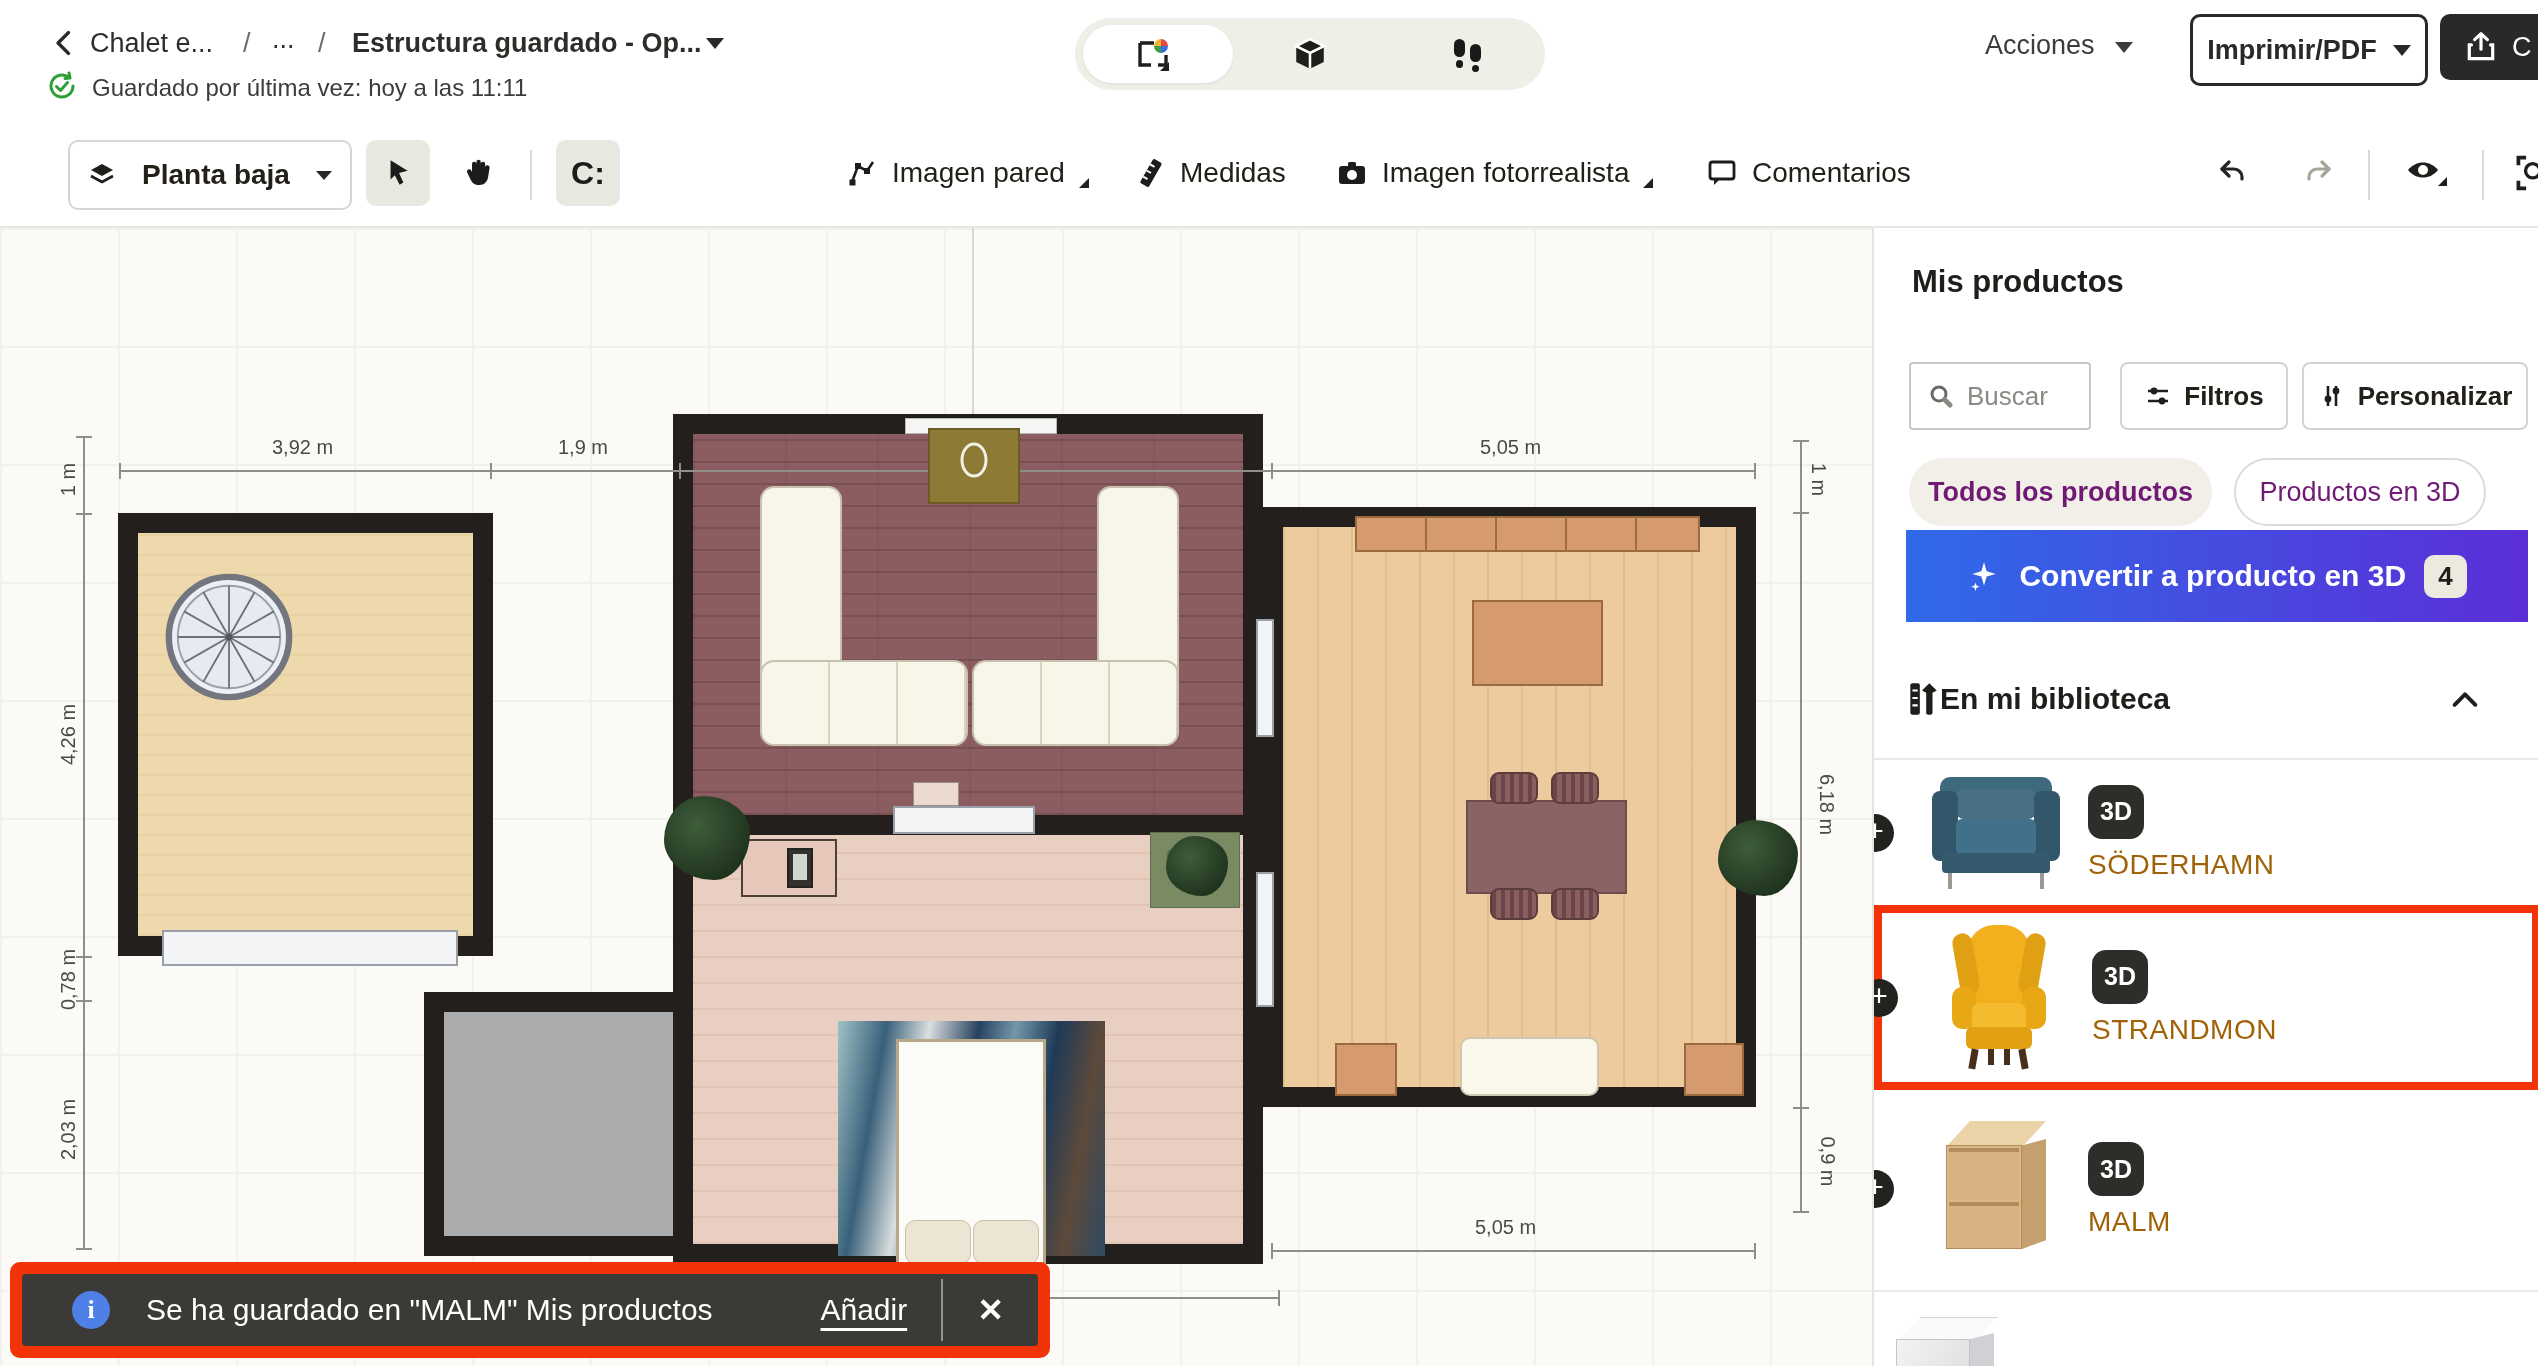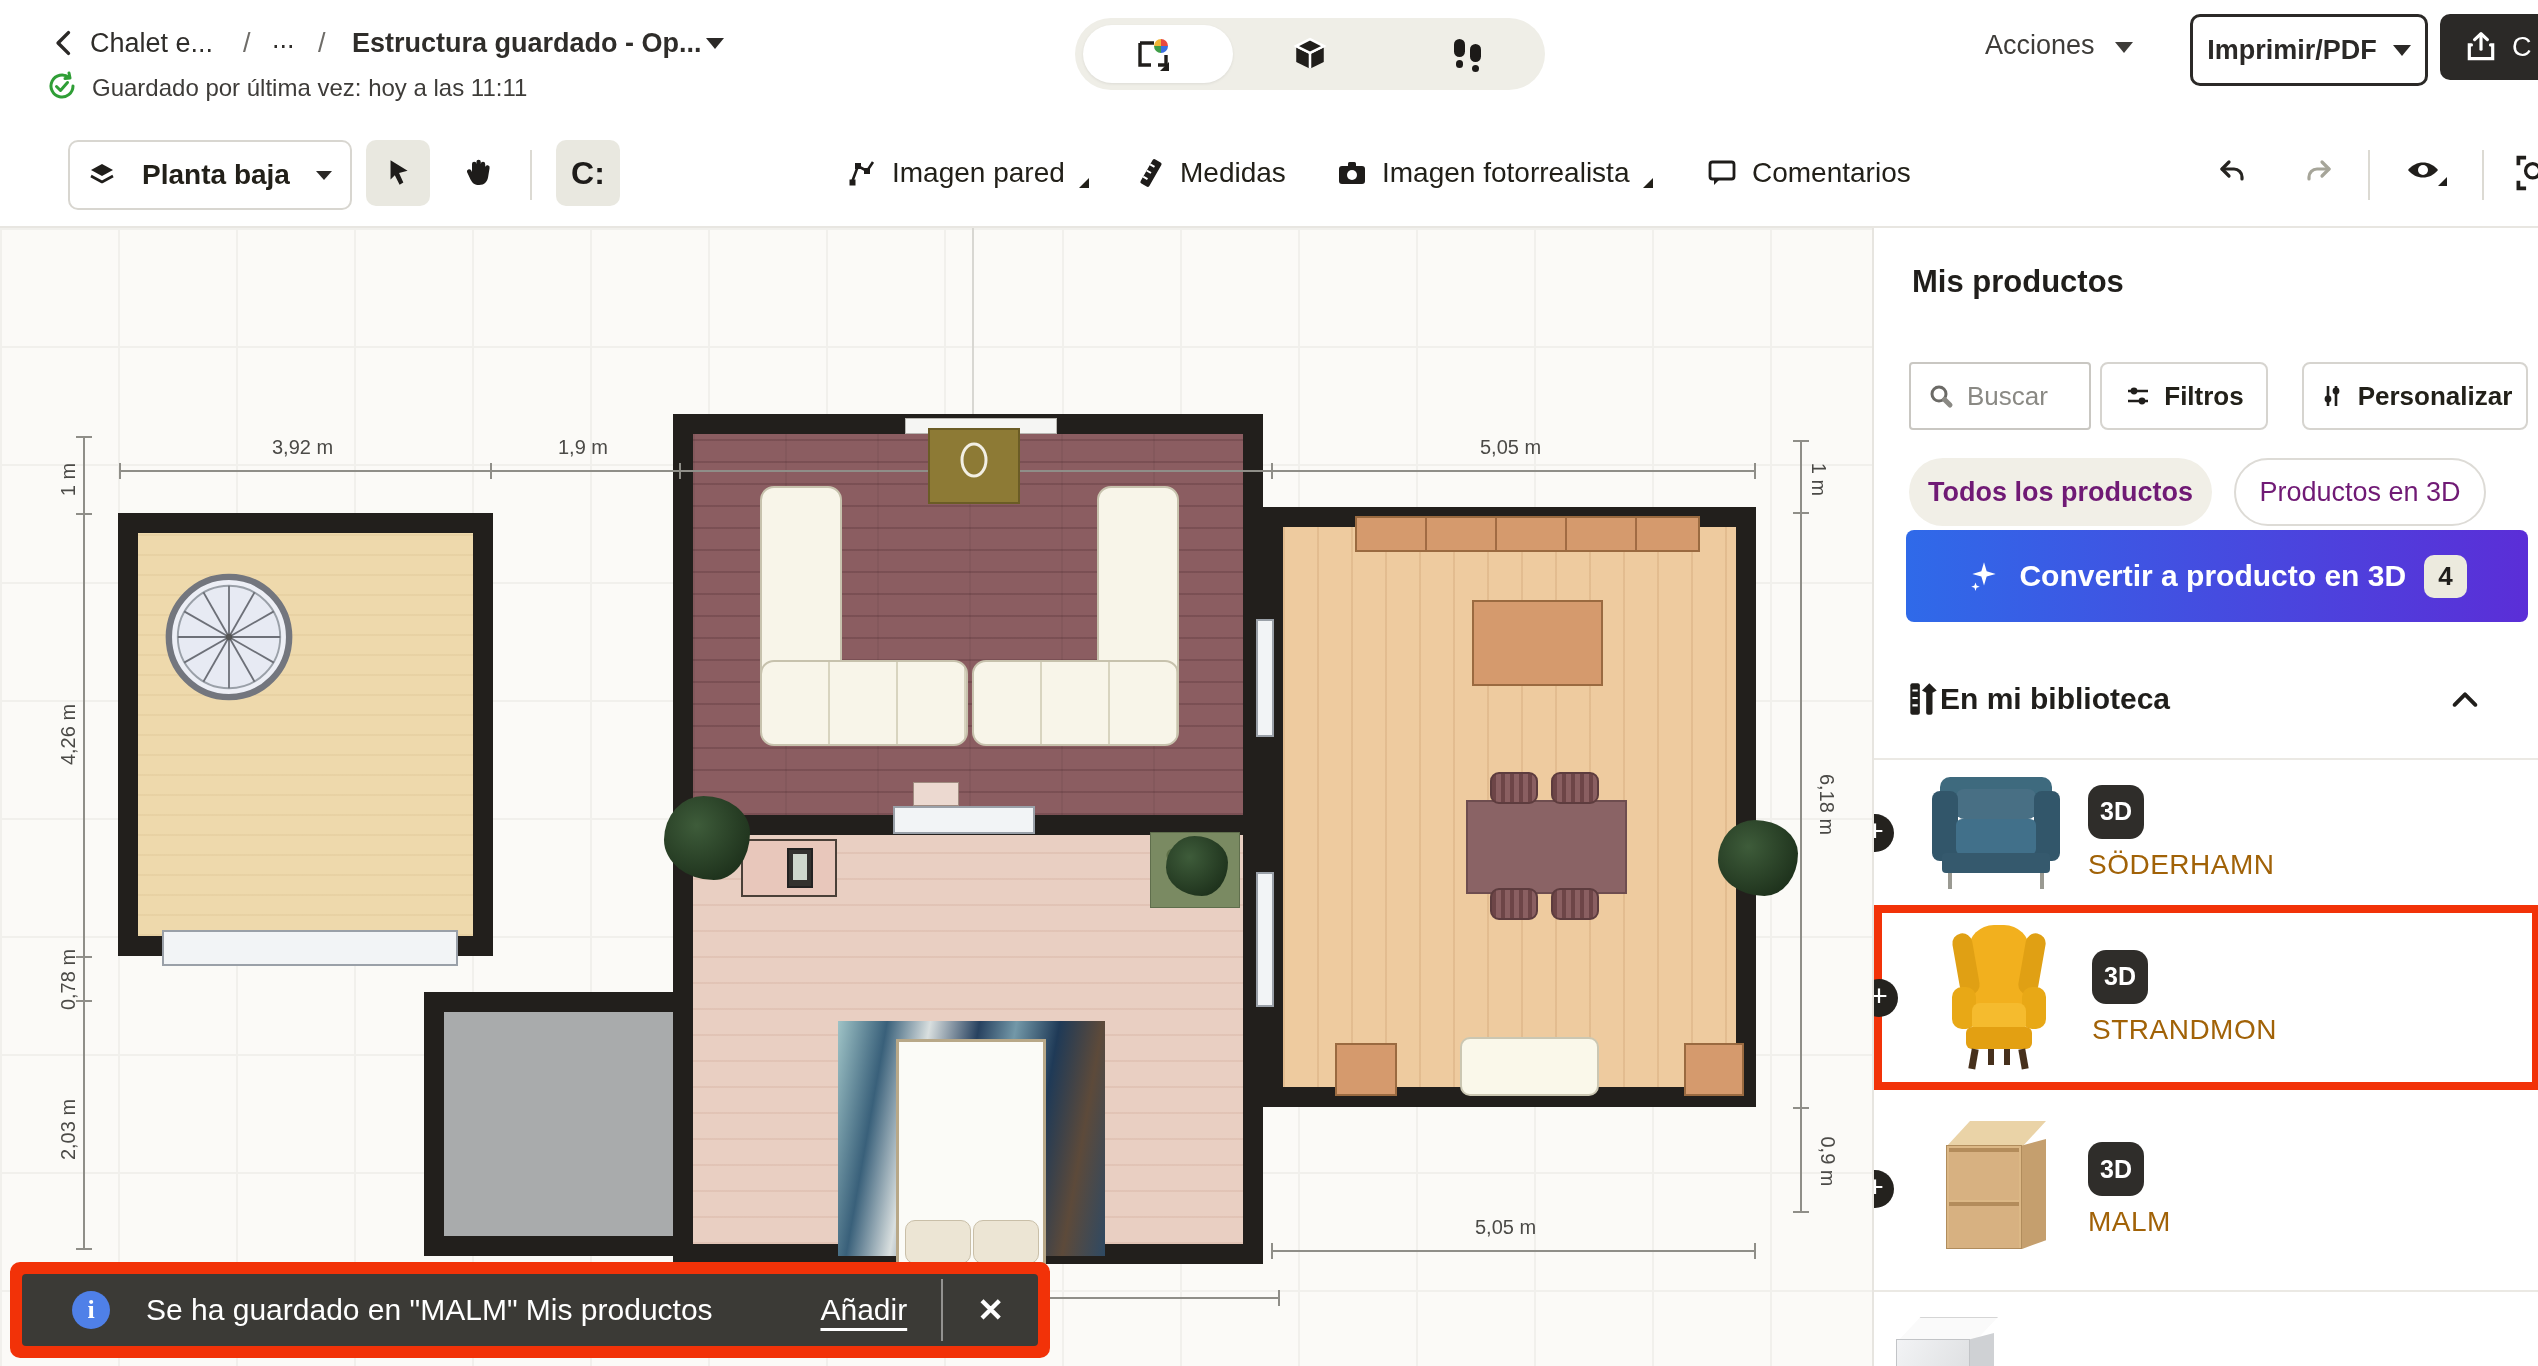--- a/index.html
+++ b/index.html
@@ -349,42 +349,42 @@
   <div class="abs" style="left:38px;top:36px;font-size:31px;font-weight:bold;color:#201e1b;">Mis productos</div>
 
   <div class="sb-btn" style="left:35px;top:134px;width:182px;height:68px;justify-content:flex-start;padding-left:16px;border-color:#c9c7c2;border-radius:4px;">
     <svg width="28" height="28" viewBox="0 0 28 28">
       <circle cx="12" cy="12" r="7" fill="none" stroke="#6b6a66" stroke-width="3"></circle>
       <path d="M17.5 17.5 L23 23" stroke="#8a8984" stroke-width="5" stroke-linecap="round"></path>
     </svg>
     <span style="color:#8a8984;">Buscar</span>
   </div>
 
-  <div class="sb-btn" style="left:226px;top:134px;width:168px;height:68px;">
+  <div class="sb-btn" style="left:246px;top:134px;width:168px;height:68px;">
     <svg width="28" height="28" viewBox="0 0 28 28">
       <path d="M4 9 H24 M4 19 H24" stroke="#201e1b" stroke-width="2.6"></path>
       <circle cx="10" cy="9" r="3.4" fill="#201e1b"></circle>
         <circle cx="18" cy="19" r="3.4" fill="#201e1b"></circle>
     </svg>
     <span style="font-weight:bold;">Filtros</span>
   </div>
 
   <div class="sb-btn" style="left:428px;top:134px;width:226px;height:68px;">
     <svg width="28" height="28" viewBox="0 0 28 28">
       <path d="M10 4 V24 M18 4 V24" stroke="#201e1b" stroke-width="2.6"></path>
       <circle cx="10" cy="17" r="3.4" fill="#201e1b"></circle>
         <circle cx="18" cy="9" r="3.4" fill="#201e1b"></circle>
     </svg>
     <span style="font-weight:bold;">Personalizar</span>
   </div>
 
   <div class="chip" style="left:35px;top:230px;width:303px;background:#f1efe7;font-weight:bold;">Todos los productos</div>
   <div class="chip" style="left:360px;top:230px;width:252px;background:#fff;border:2px solid #dddbd6;">Productos en 3D</div>
 
-  <div class="abs" style="left:32px;top:302px;width:622px;height:92px;border-radius:8px;background:linear-gradient(90deg,#2f6ae9,#5b2ed7);display:flex;align-items:center;justify-content:center;gap:18px;">
+  <div class="abs" style="left:32px;top:302px;width:622px;height:92px;border-radius:0;background:linear-gradient(90deg,#2f6ae9,#5b2ed7);display:flex;align-items:center;justify-content:center;gap:18px;">
     <svg width="34" height="34" viewBox="0 0 32 32">
       <path d="M16 3 L18.5 11.5 L27 14 L18.5 16.5 L16 25 L13.5 16.5 L5 14 L13.5 11.5 Z" fill="#fff"></path>
       <path d="M8 22 L9 25 L12 26 L9 27 L8 30 L7 27 L4 26 L7 25 Z" fill="#fff"></path>
     </svg>
     <span style="color:#fff;font-size:30px;font-weight:bold;">Convertir a producto en 3D</span>
     <span style="background:#eceade;color:#201e1b;font-size:26px;font-weight:bold;border-radius:10px;padding:6px 14px;">4</span>
   </div>
 
   <div class="abs" style="left:32px;top:448px;width:600px;height:46px;display:flex;align-items:center;">
     <svg width="34" height="38" viewBox="0 0 32 36">

